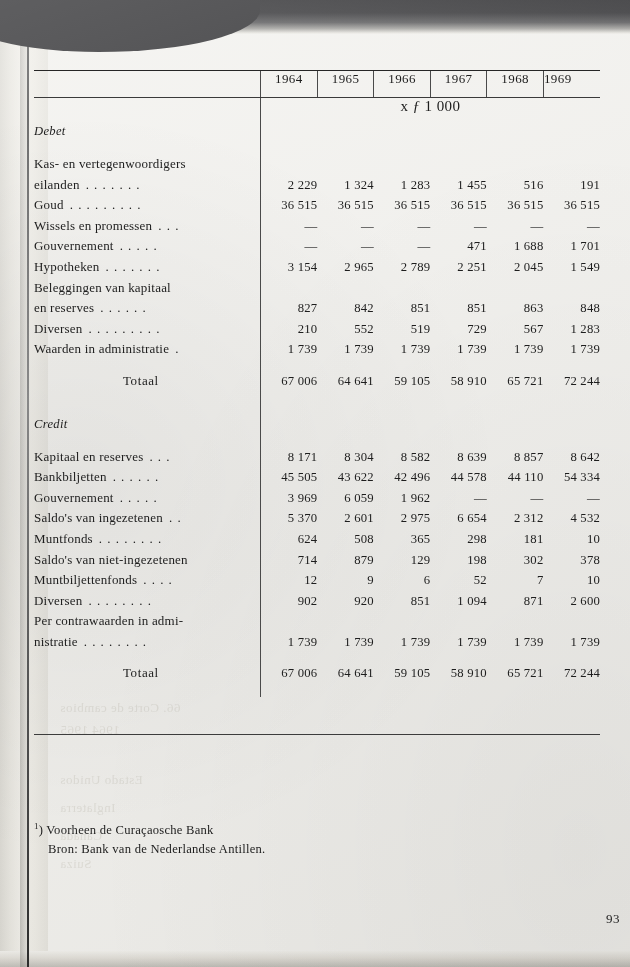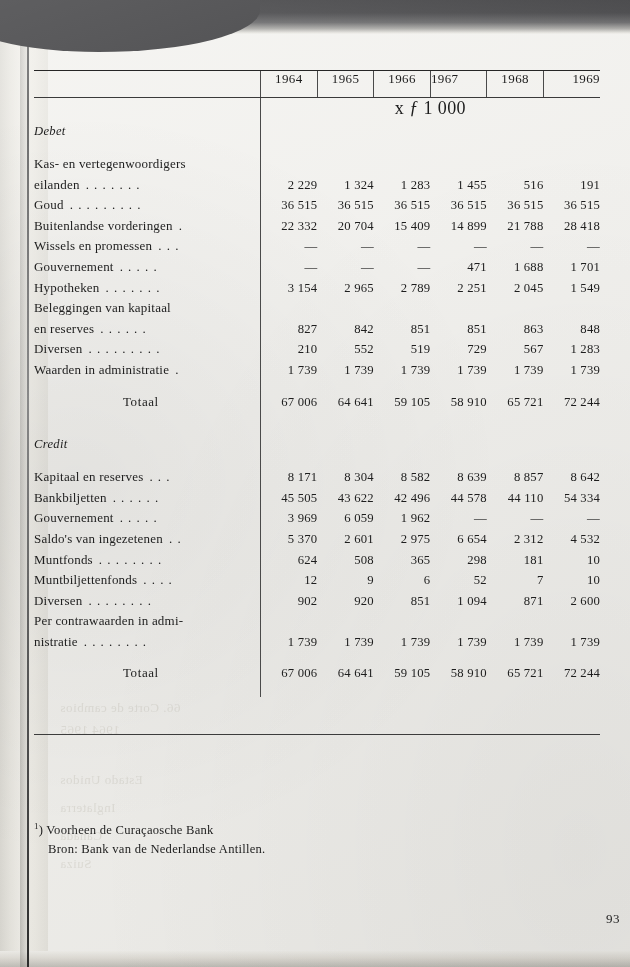--- a/index.html
+++ b/index.html
@@ -148,21 +148,21 @@
     border-left: 1px solid #4a4a4a;
   }
   tr.hdr th.lbl {
     border-left: none;
     border-top: 1.6px solid #262626;
   }
 
   tr.unit td {
     height: 25px;
     text-align: center;
-    font-size: 18px;
+    font-size: 15px;
     letter-spacing: .4px;
   }
   tr.unit td.lbl { border-right: 1px solid #4a4a4a; }
   .unit-f { font-style: italic; font-family: "Liberation Serif", serif; }
 
   td.lbl {
     width: 226px;
     padding-left: 1px;
     padding-right: 6px;
     border-right: 1px solid #4a4a4a;
@@ -256,23 +256,23 @@
   <div id="content">
 
 
     <table class="balans">
       <thead>
         <tr class="hdr">
           <th class="lbl"></th>
           <th class="num" style="text-align:center;padding-right:0;">1964</th>
           <th class="num" style="text-align:center;padding-right:0;">1965</th>
           <th class="num" style="padding-right:0;">1966</th>
-          <th class="num" style="text-align:left;padding-right:0;">1967</th>
+          <th class="num" style="text-align:center;padding-right:0;">1967</th>
           <th class="num" style="text-align:center;padding-right:0;">1968</th>
-          <th class="num" style="text-align:right;padding-right:0;">1969</th>
+          <th class="num" style="text-align:left;padding-right:0;">1969</th>
         </tr>
       </thead>
       <tbody>
         <tr class="unit">
           <td class="lbl"></td>
           <td colspan="6">
             <span>x</span>
             <span class="unit-f">ƒ</span>
             <span>1 000</span>
           </td>
@@ -316,29 +316,20 @@
           <tr class="body">
             <td class="lbl"><span>Goud</span><span class="leader"><i>.........</i></span></td>
             <td class="num">36 515</td>
             <td class="num">36 515</td>
             <td class="num">36 515</td>
             <td class="num">36 515</td>
             <td class="num">36 515</td>
             <td class="num">36 515</td>
           </tr>
           <tr class="body">
-            <td class="lbl"><span>Buitenlandse vorderingen</span><span class="leader"><i>.</i></span></td>
-            <td class="num">22 332</td>
-            <td class="num">20 704</td>
-            <td class="num">15 409</td>
-            <td class="num">14 899</td>
-            <td class="num">21 788</td>
-            <td class="num">28 418</td>
-          </tr>
-          <tr class="body">
             <td class="lbl"><span>Wissels en promessen</span><span class="leader"><i>...</i></span></td>
             <td class="num dash">—</td>
             <td class="num dash">—</td>
             <td class="num dash">—</td>
             <td class="num dash">—</td>
             <td class="num dash">—</td>
             <td class="num dash">—</td>
           </tr>
           <tr class="body">
             <td class="lbl"><span>Gouvernement</span><span class="leader"><i>.....</i></span></td>
@@ -489,20 +480,29 @@
           <tr class="body">
             <td class="lbl"><span>Muntfonds</span><span class="leader"><i>........</i></span></td>
             <td class="num">624</td>
             <td class="num">508</td>
             <td class="num">365</td>
             <td class="num">298</td>
             <td class="num">181</td>
             <td class="num">10</td>
           </tr>
           <tr class="body">
+            <td class="lbl"><span>Saldo's van niet-ingezetenen</span></td>
+            <td class="num">714</td>
+            <td class="num">879</td>
+            <td class="num">129</td>
+            <td class="num">198</td>
+            <td class="num">302</td>
+            <td class="num">378</td>
+          </tr>
+          <tr class="body">
             <td class="lbl"><span>Muntbiljettenfonds</span><span class="leader"><i>....</i></span></td>
             <td class="num">12</td>
             <td class="num">9</td>
             <td class="num">6</td>
             <td class="num">52</td>
             <td class="num">7</td>
             <td class="num">10</td>
           </tr>
           <tr class="body">
             <td class="lbl"><span>Diversen</span><span class="leader"><i>........</i></span></td>

